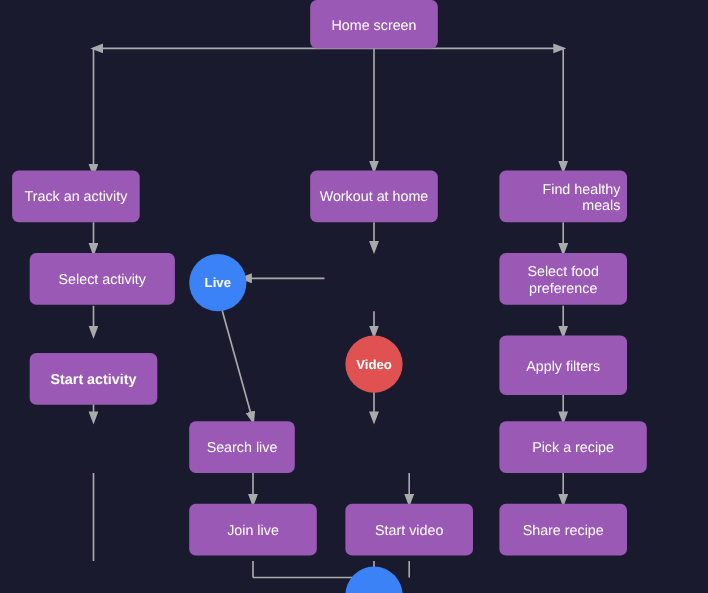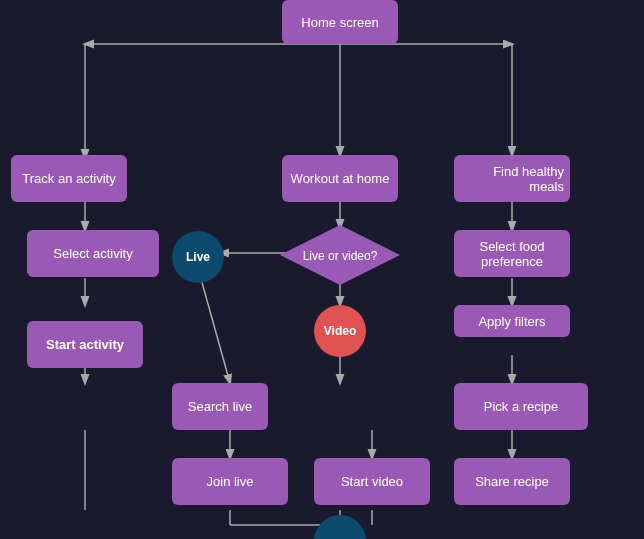--- a/index.html
+++ b/index.html
@@ -44,21 +44,21 @@
       background-color: #9b59b6;
       border-radius: 6px;
       padding: 6px;
     }
 
     .node-circle {
       border-radius: 50%;
     }
 
     .node-green {
-      background-color: #0c4a6e;
+      background-color: #3b82f6;
     }
 
     .node-red {
       background-color: #e05252;
     }
   </style>
 </head>
 <body>
 
 <div class="flowchart">
@@ -119,36 +119,30 @@
   <div class="node node-rect" style="left:282px; top:0; width:116px; height:44px;">Home screen</div>
 
   <div class="node node-rect" style="left:11px; top:155px; width:116px; height:47px;">Track an activity</div>
 
   <div class="node node-rect" style="left:282px; top:155px; width:116px; height:47px;">Workout at home</div>
 
   <div class="node node-rect" style="left:454px; top:155px; width:116px; height:47px;text-align:right;">Find healthy meals</div>
 
   <div class="node node-rect" style="left:27px; top:230px; width:132px; height:47px;">Select activity</div>
 
-  <div style="position:absolute; left:280px; top:225px; width:120px; height:60px;">
-    <svg width="120" height="60" xmlns="http://www.w3.org/2000/svg">
-      <polygon points="60,0 120,30 60,60 0,30" fill="#9b59b6"></polygon>
-      <text x="60" y="35" text-anchor="middle" fill="white" font-size="12" font-family="Arial">Live or video?</text>
-    </svg>
-  </div>
 
   <div class="node node-rect" style="left:454px; top:230px; width:116px; height:47px;">Select food preference</div>
 
   <div class="node node-rect" style="left:27px; top:321px; width:116px; height:47px;font-weight:bold;">Start activity</div>
 
   <div class="node node-circle node-green" style="left:172px; top:231px; width:52px; height:52px; font-size:12px; font-weight:bold;">Live</div>
 
   <div class="node node-circle node-red" style="left:314px; top:305px; width:52px; height:52px; font-size:12px; font-weight:bold;">Video</div>
 
-  <div class="node node-rect" style="left:454px; top:305px; width:116px; height:32px;">Apply filters</div>
+  <div class="node node-rect" style="left:454px; top:305px; width:116px; height:54px;">Apply filters</div>
 
 
   <div class="node node-rect" style="left:172px; top:383px; width:96px; height:47px;">Search live</div>
 
 
   <div class="node node-rect" style="left:454px; top:383px; width:134px; height:47px;">Pick a recipe</div>
 
   <div class="node node-rect" style="left:172px; top:458px; width:116px; height:47px;">Join live</div>
 
   <div class="node node-rect" style="left:314px; top:458px; width:116px; height:47px;">Start video</div>

